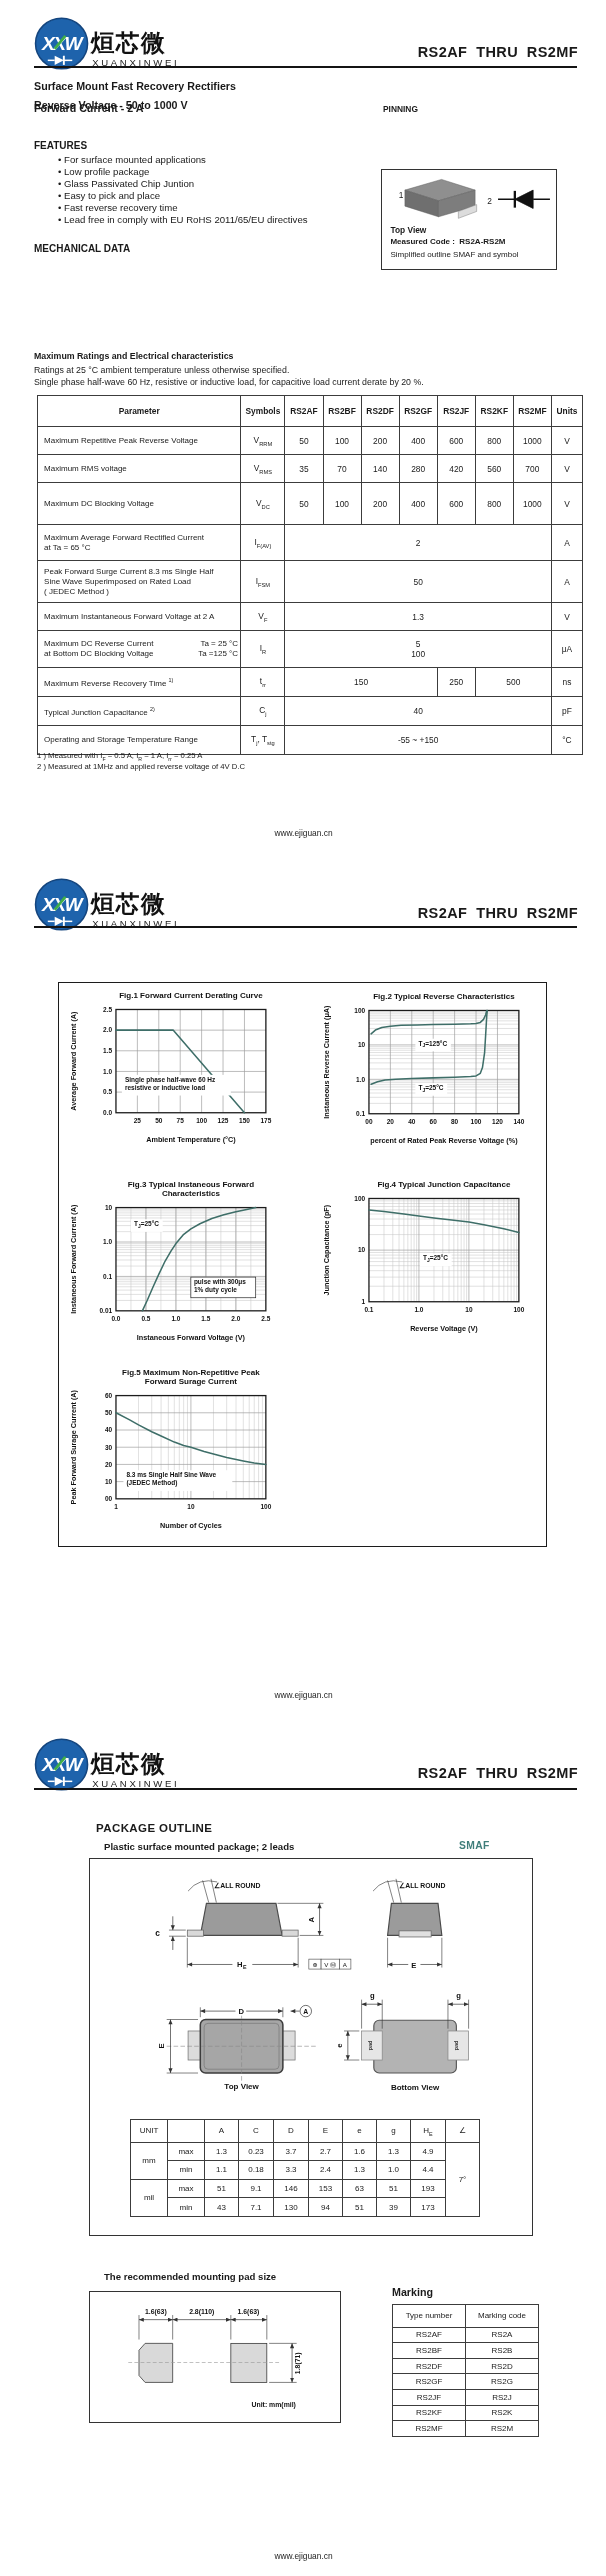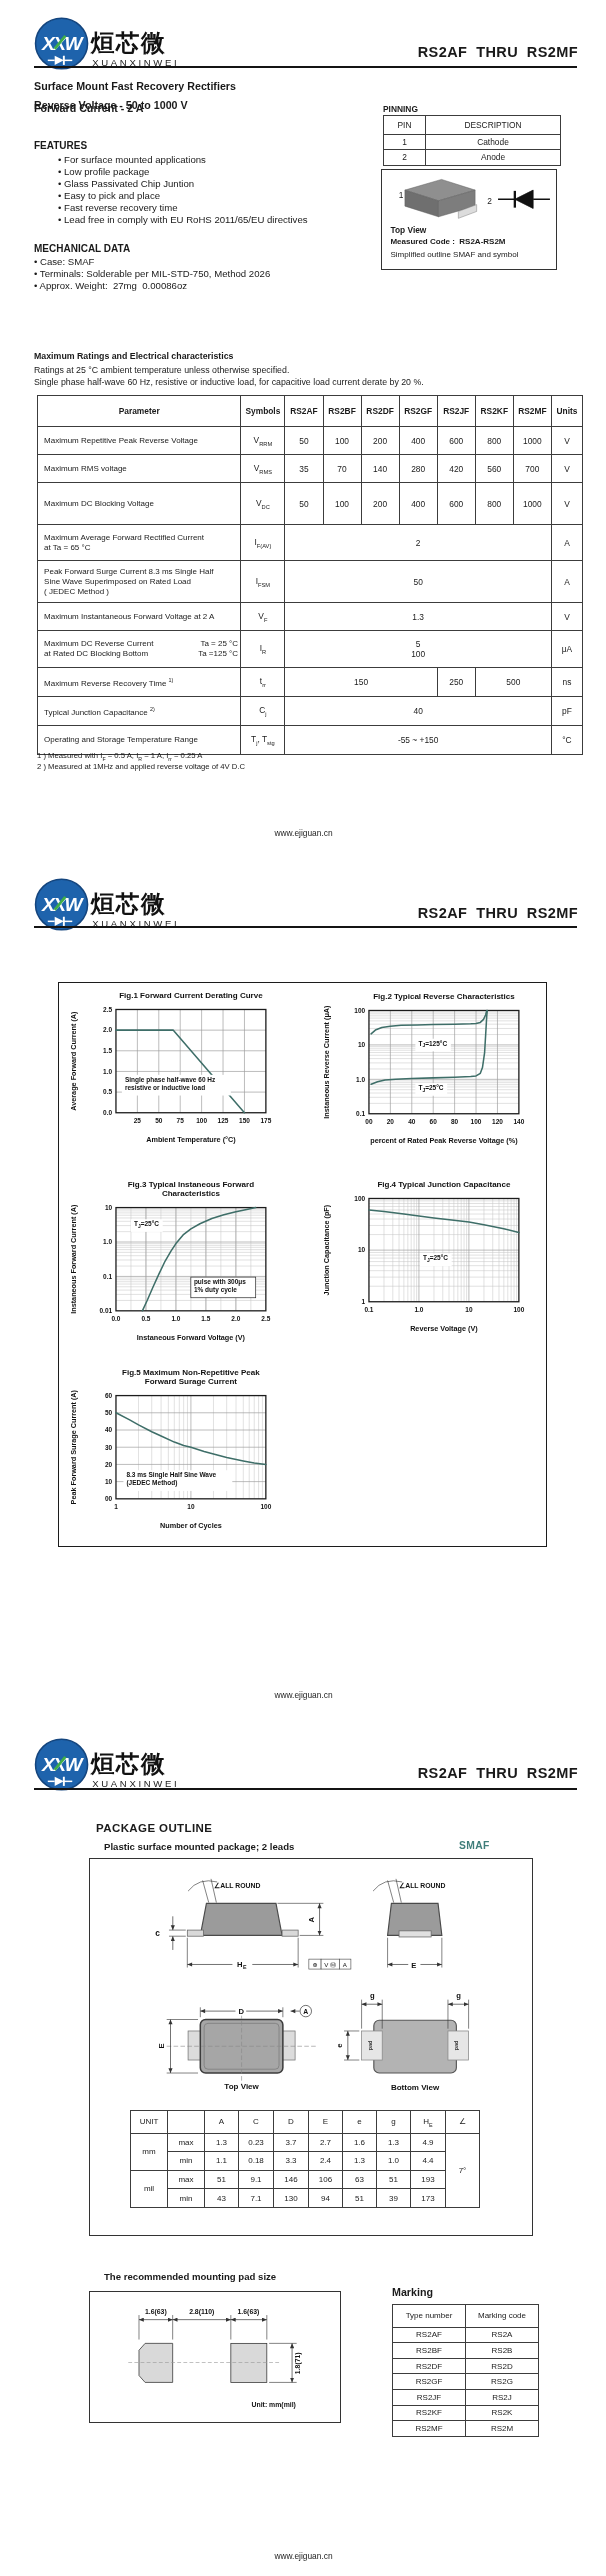--- a/index.html
+++ b/index.html
@@ -60,40 +60,20 @@
     </svg>
   </div>
   <div class="doc-title" style="top:44px;">RS2AF  THRU  RS2MF</div>
   <div class="hdr-rule" style="top:66px;"></div>
 
   <div class="abs sub-line" style="left:34px;top:80px;">Surface Mount Fast Recovery Rectifiers</div>
   <div class="abs sub-line" style="left:34px;top:99px;">Reverse Voltage - 50 to 1000 V</div>
   <div class="abs sub-line" style="left:34px;top:102px;">Forward Current - 2 A</div>
 
   <div class="abs b" style="left:383px;top:104px;font-size:8.4px;">PINNING</div>
-  <table class="tbl pin-tbl abs" style="left:383px;top:115px;">
-    <colgroup>
-        <col style="width:42px">
-        <col style="width:135px">
-      </colgroup>
-    <tbody>
-        <tr class="hd">
-          <td>PIN</td>
-          <td>DESCRIPTION</td>
-        </tr>
-    <tr>
-          <td>1</td>
-          <td>Cathode</td>
-        </tr>
-    <tr>
-          <td>2</td>
-          <td>Anode</td>
-        </tr>
-  </tbody>
-    </table>
 
   <div class="abs sec-h" style="left:34px;top:140px;">FEATURES</div>
   <div class="abs blist" style="left:34px;top:154px;width:329px;margin-left:24px;">
       <div>• For surface mounted applications</div>
       <div>• Low profile package</div>
       <div>• Glass Passivated Chip Juntion</div>
       <div>• Easy to pick and place</div>
       <div>• Fast reverse recovery time</div>
       <div>• Lead free in comply with EU RoHS 2011/65/EU directives</div>
     </div>
@@ -112,25 +92,20 @@
         <polygon points="174,34 198,22 198,46" fill="#111" stroke-width="1"></polygon>
         <line x1="198" y1="34" x2="220" y2="34" stroke-width="2"></line>
       </g>
     </svg>
     <div class="abs b" style="left:8.4px;top:55px;font-size:8.4px;">Top View</div>
     <div class="abs b pre" style="left:8.4px;top:67px;font-size:8px;">Measured Code :  RS2A-RS2M</div>
     <div class="abs" style="left:8.4px;top:80px;font-size:8px;">Simplified outline SMAF and symbol</div>
   </div>
 
   <div class="abs sec-h" style="left:34px;top:243px;">MECHANICAL DATA</div>
-  <div class="abs blist" style="left:34px;top:256px;width:337px;">
-      <div>• Case: SMAF</div>
-      <div>• Terminals: Solderable per MIL-STD-750, Method 2026</div>
-      <div>• Approx. Weight:  27mg  0.00086oz</div>
-    </div>
 
   <div class="abs b" style="left:34px;top:351px;font-size:8.8px;">Maximum Ratings and Electrical characteristics</div>
   <div class="abs note-line" style="left:34px;top:365px;">Ratings at 25 °C ambient temperature unless otherwise specified.</div>
   <div class="abs note-line" style="left:34px;top:377px;">Single phase half-wave 60 Hz, resistive or inductive load, for capacitive load current derate by 20 %.</div>
 
   <table class="tbl rt abs" style="left:37px;top:395px;">
     <colgroup>
         <col style="width:203px">
         <col style="width:44px">
         <col style="width:38px">
@@ -216,21 +191,21 @@
       <td colspan="7">1.3</td>
       <td>V</td>
     </tr>
     <tr style="height:37px;">
       <td class="pl">
             <div class="lr">
               <span>Maximum DC Reverse Current</span>
               <span>Ta = 25 °C</span>
             </div>
             <div class="lr">
-              <span>at Rated DC Blocking Bottom</span>
+              <span>at Bottom DC Blocking Voltage</span>
               <span>Ta =125 °C</span>
             </div>
           </td>
       <td><span>I</span><sub>R</sub></td>
       <td colspan="7">
             <div>5</div>
             <div>100</div>
           </td>
       <td>μA</td>
     </tr>
@@ -646,21 +621,21 @@
       <line x1="468" y1="190" x2="495" y2="190" stroke="#333" stroke-width="0.9" marker-start="url(#a2)" marker-end="url(#a1)"></line>
       <text x="479" y="182" font-size="10" font-weight="bold" fill="#111">g</text>
       <line x1="352" y1="225" x2="332" y2="225" stroke="#333" stroke-width="0.8"></line>
       <line x1="352" y1="263" x2="332" y2="263" stroke="#333" stroke-width="0.8"></line>
       <line x1="337" y1="225" x2="337" y2="263" stroke="#333" stroke-width="0.9" marker-start="url(#a2)" marker-end="url(#a1)"></line>
       <text x="330" y="247" font-size="10" font-weight="bold" fill="#111" transform="rotate(-90 330 247)">e</text>
       <text x="425" y="302" font-size="10.5" font-weight="bold" text-anchor="middle" fill="#111">Bottom View</text>
     </svg>
   </div>
 
-  <table class="tbl dim-tbl abs" style="left:130px;top:392px;padding-left:12px;">
+  <table class="tbl dim-tbl abs" style="left:130px;top:401px;padding-left:12px;">
     <colgroup>
         <col style="width:37px">
         <col style="width:37px">
         <col style="width:34px">
         <col style="width:35px">
         <col style="width:35px">
         <col style="width:34px">
         <col style="width:34px">
         <col style="width:34px">
         <col style="width:35px">
@@ -700,21 +675,21 @@
           <td>1.3</td>
           <td>1.0</td>
           <td>4.4</td>
     </tr>
     <tr>
       <td rowspan="2">mil</td>
           <td>max</td>
       <td>51</td>
           <td>9.1</td>
           <td>146</td>
-          <td>106</td>
+          <td>153</td>
           <td>63</td>
           <td>51</td>
           <td>193</td>
     </tr>
     <tr>
       <td>min</td>
       <td>43</td>
           <td>7.1</td>
           <td>130</td>
           <td>94</td>

